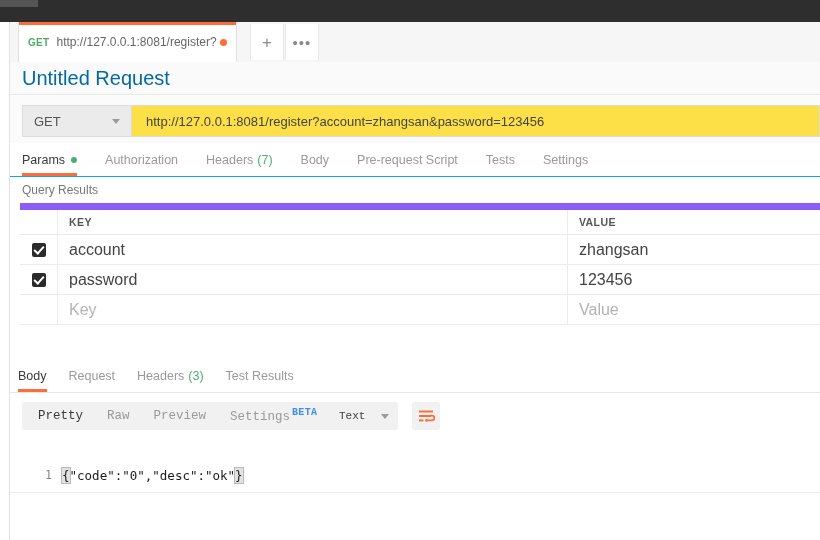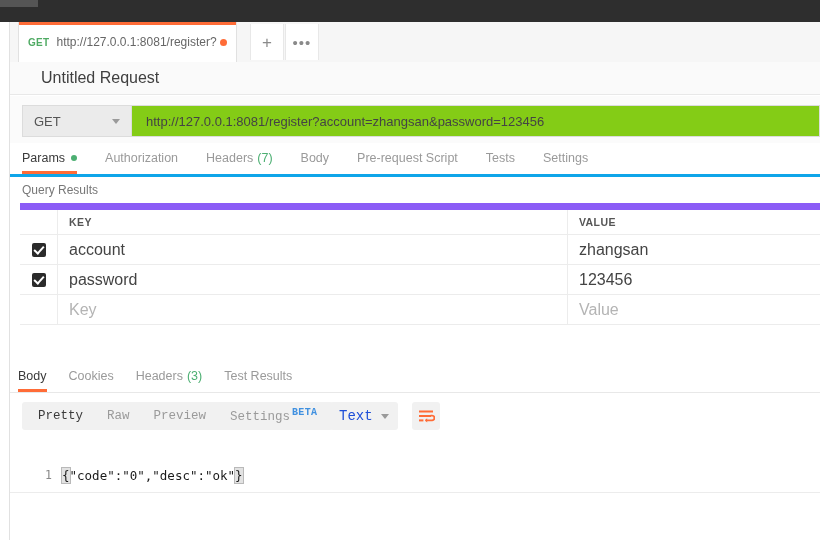--- a/index.html
+++ b/index.html
@@ -128,23 +128,22 @@
     left: 0; top: 40px;
     width: 810px; height: 33px;
     background: #fafafa;
     border-bottom: 1px solid #e8e8e8;
     display: flex;
     align-items: center;
     padding-left: 12px;
     box-sizing: border-box;
   }
   .req-title {
-    font-size: 16px;
-    color: #404040;
-    margin-left: 19px;
+    font-size: 20px;
+    color: #0369a1;
   }
 
   
   .urlbar {
     position: absolute;
     left: 0; top: 74px;
     width: 810px; height: 47px;
     background: #fbfbfb;
   }
   .method-box {
@@ -163,36 +162,36 @@
   .caret {
     width: 0; height: 0;
     border-left: 4px solid transparent;
     border-right: 4px solid transparent;
     border-top: 5px solid #9a9a9a;
   }
   .url-box {
     position: absolute;
     left: 122px; top: 9px;
     width: 688px; height: 32px;
-    background: #84cc16;
+    background: #fde047;
     border: 1px solid #dcdcdc;
     border-left: none;
     box-sizing: border-box;
     display: flex;
     align-items: center;
     padding: 0 14px;
   }
   .url-text { font-size: 13px; color: #444444; }
 
   
   .req-tabs {
     position: absolute;
     left: 0; top: 121px;
     width: 810px; height: 34px;
-    border-bottom: 3px solid #0ea5e9;
+    border-bottom: 1px solid #0ea5e9;
     display: flex;
     align-items: flex-end;
     padding-left: 12px;
     box-sizing: border-box;
   }
   .rtab {
     position: relative;
     height: 33px;
     display: flex;
     align-items: center;
@@ -337,21 +336,21 @@
     left: 320px; top: 9px;
     width: 68px; height: 28px;
     background: #f1f1f1;
     border-radius: 3px;
     display: flex;
     align-items: center;
     justify-content: space-between;
     padding: 0 9px;
     box-sizing: border-box;
   }
-  .type-select .t { font-size: 14px; color: #1d4ed8; }
+  .type-select .t { font-size: 11px; color: #404040; }
   .wrap-btn {
     position: absolute;
     left: 402px; top: 9px;
     width: 28px; height: 28px;
     background: #f1f1f1;
     border-radius: 3px;
     display: flex;
     align-items: center;
     justify-content: center;
   }
@@ -505,21 +504,21 @@
           <span class="cell-text ph">Value</span>
         </div>
       </div>
     </div>
 
     <div class="resp-tabs">
       <div class="rtab active">
         <span>Body</span>
       </div>
       <div class="rtab">
-        <span>Cookies</span>
+        <span>Request</span>
       </div>
       <div class="rtab">
         <span>Headers</span>
         <span class="count">(3)</span>
       </div>
       <div class="rtab">
         <span>Test Results</span>
       </div>
     </div>
 

